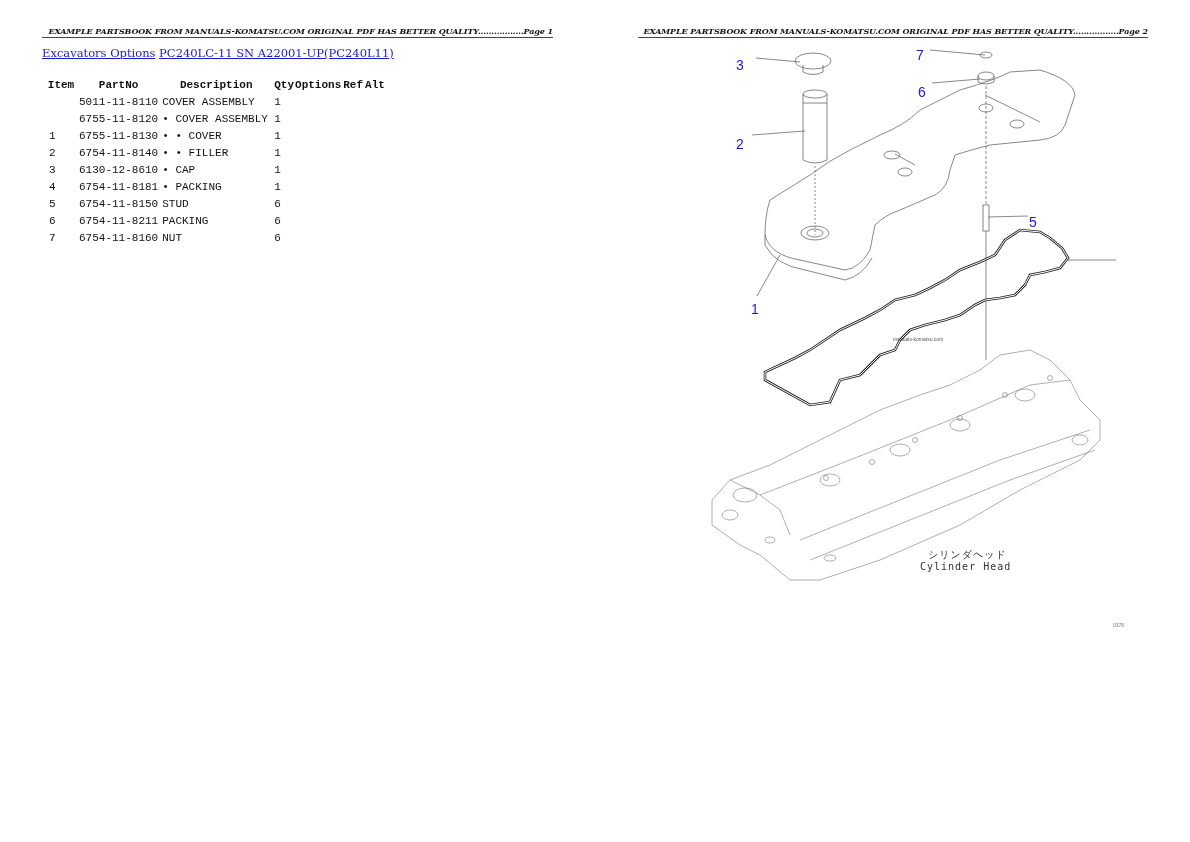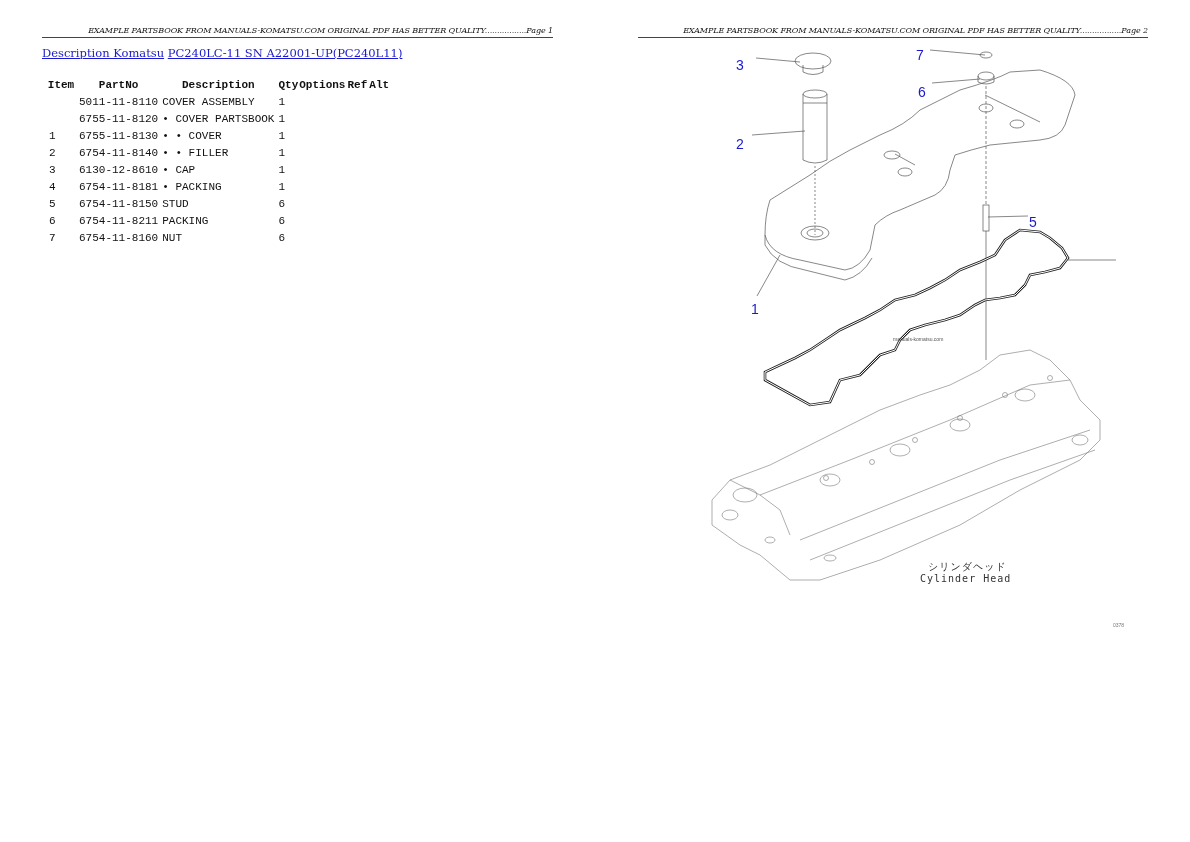--- a/index.html
+++ b/index.html
@@ -1,21 +1,21 @@
 <!DOCTYPE html>
 <html><head>
 <meta charset="utf-8">
 <style>
   html, body { margin: 0; padding: 0; background: #ffffff; }
   body { width: 1190px; height: 842px; position: relative; overflow: hidden;
          font-family: "DejaVu Serif", "Liberation Serif", serif; color: #111; }
   .page { position: absolute; top: 0; height: 842px; }
   .page-left { left: 0; width: 595px; }
   .page-right { left: 595px; width: 595px; }
-  .header { position: absolute; top: 26px; font-size: 8px; font-weight: normal; font-style: italic;
+  .header { position: absolute; top: 26px; font-size: 8px; font-weight: bold; font-style: italic;
             text-align: right; white-space: nowrap; letter-spacing: -0.1px; }
   .page-left .header { left: 42px; width: 511px; }
   .page-right .header { left: 43px; width: 510px; }
   .header-rule { position: absolute; top: 37px; height: 1px; background: #444; }
   .page-left .header-rule { left: 42px; width: 511px; }
   .page-right .header-rule { left: 43px; width: 510px; }
   .breadcrumb { position: absolute; top: 46px; left: 42px; font-size: 11.5px; white-space: nowrap; }
   .breadcrumb a { color: #1a1acc; text-decoration: underline; cursor: pointer; }
   .subtitle { position: absolute; top: 61px; left: 42px; font-size: 11.5px; white-space: nowrap; }
   table.parts { position: absolute; top: 76px; left: 45px; border-collapse: collapse; font-size: 11px; font-family: Liberation Mono, monospace; }
@@ -32,21 +32,21 @@
   .fig-id { position: absolute; font-size: 5px; color: #777; font-family: "Liberation Sans", sans-serif; }
 </style>
 </head>
 <body>
 
 <div class="page page-left">
   <div class="header">EXAMPLE PARTSBOOK FROM MANUALS-KOMATSU.COM ORIGINAL PDF HAS BETTER QUALITY.................Page 1</div>
   <div class="header-rule"></div>
 
   <div class="breadcrumb">
-    <a>Description Komatsu</a>
+    <a>Excavators Options</a>
     <a>PC240LC-11 SN A22001-UP(PC240L11)</a>
   </div>
 
   <table class="parts">
     <thead>
       <tr>
         <th>Item</th>
         <th>PartNo</th>
         <th>Description</th>
         <th style="padding-right:0">Qty</th>
@@ -61,21 +61,21 @@
         <td class="partno">5011-11-8110</td>
         <td class="desc">COVER ASSEMBLY</td>
         <td class="qty">1</td>
         <td></td>
           <td></td>
           <td></td>
       </tr>
       <tr>
         <td class="item"></td>
         <td class="partno">6755-11-8120</td>
-        <td class="desc">• COVER PARTSBOOK</td>
+        <td class="desc">• COVER ASSEMBLY</td>
         <td class="qty">1</td>
         <td></td>
           <td></td>
           <td></td>
       </tr>
       <tr>
         <td class="item">1</td>
         <td class="partno">6755-11-8130</td>
         <td class="desc">• • COVER</td>
         <td class="qty">1</td>
@@ -214,18 +214,18 @@
   </svg>
 
   <span class="callout" style="left:36px;top:17px;">3</span>
   <span class="callout" style="left:36px;top:96px;">2</span>
   <span class="callout" style="left:216px;top:7px;">7</span>
   <span class="callout" style="left:218px;top:44px;">6</span>
   <span class="callout" style="left:329px;top:174px;">5</span>
   <span class="callout" style="left:51px;top:261px;">1</span>
 
   <span class="watermark" style="left:193px;top:296px;">manuals-komatsu.com</span>
-  <div class="fig-label" style="left:220px;top:521px;">
+  <div class="fig-label" style="left:220px;top:509px;">
     <div style="padding-left:8px;">シリンダヘッド</div>
     <div>Cylinder Head</div>
   </div>
   <span class="fig-id" style="left:413px;top:582px;">0378</span>
 </div>
 
 </body></html>

